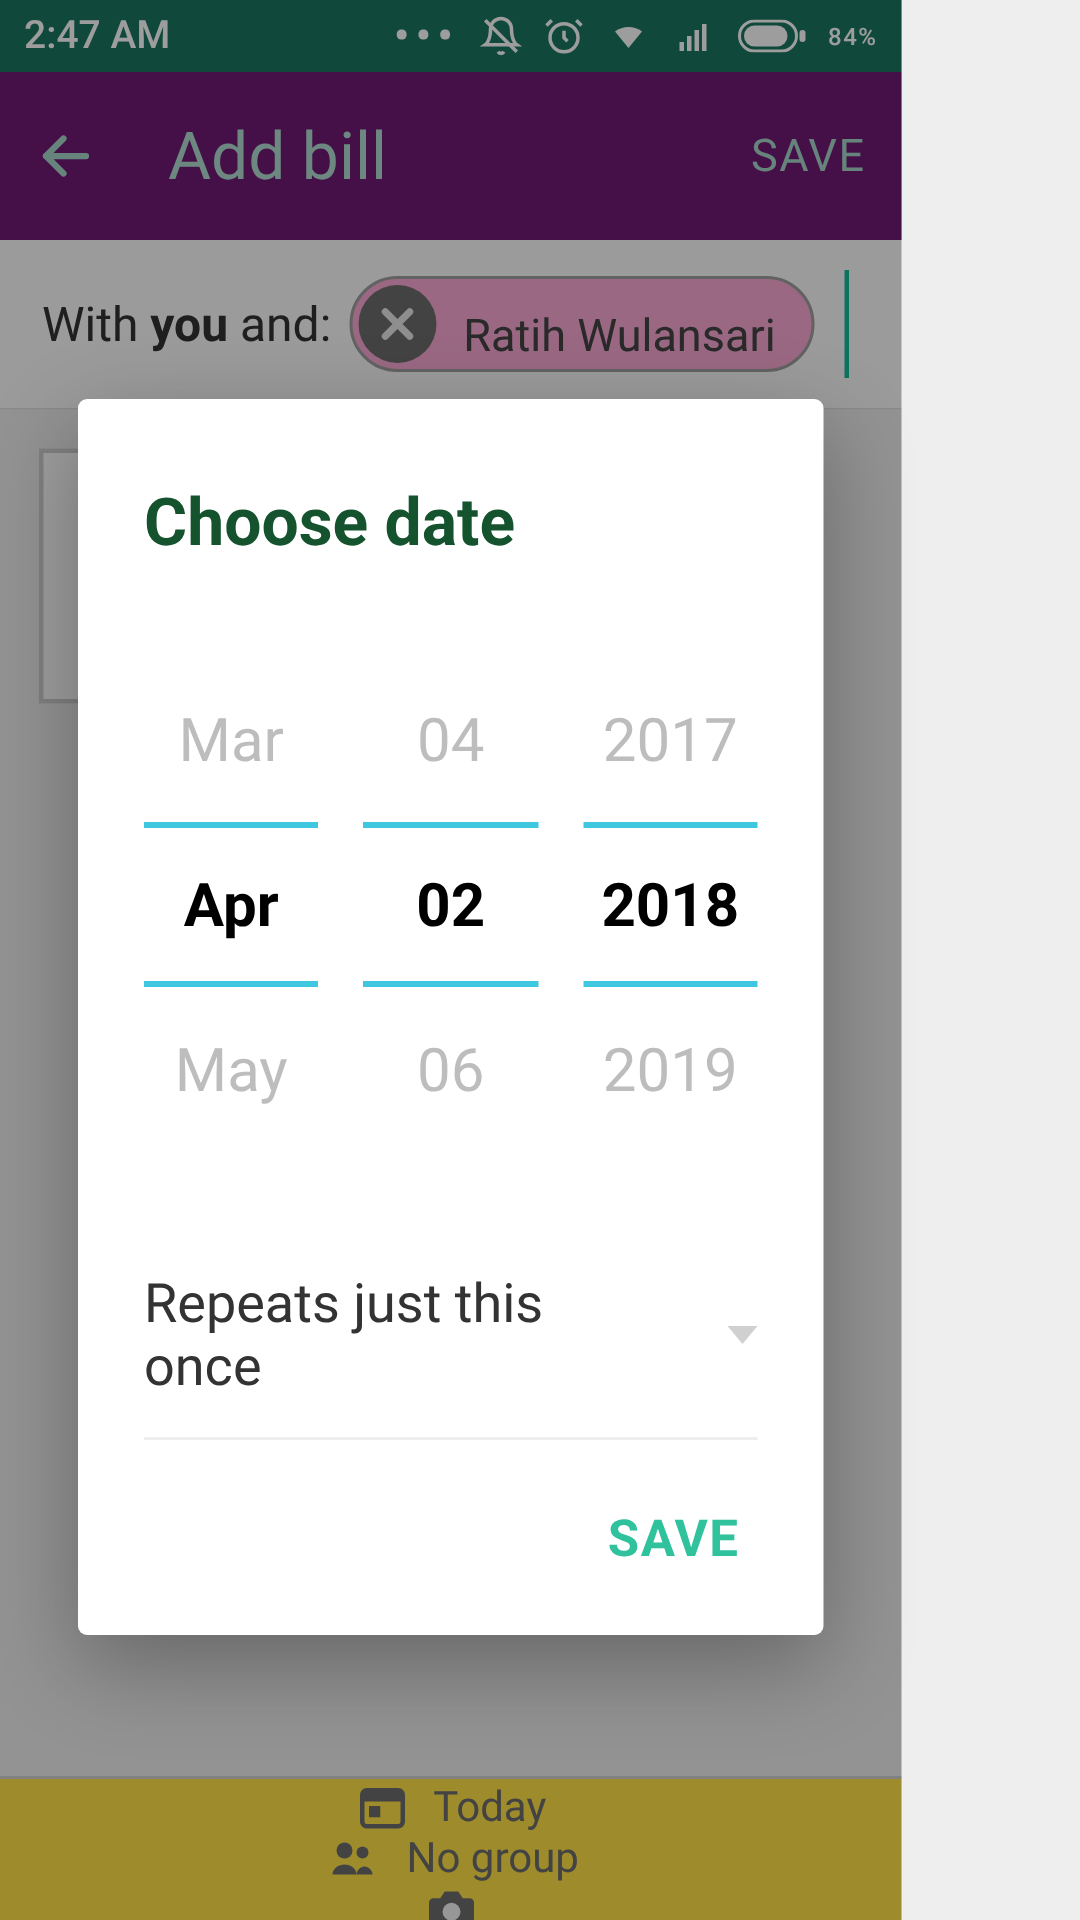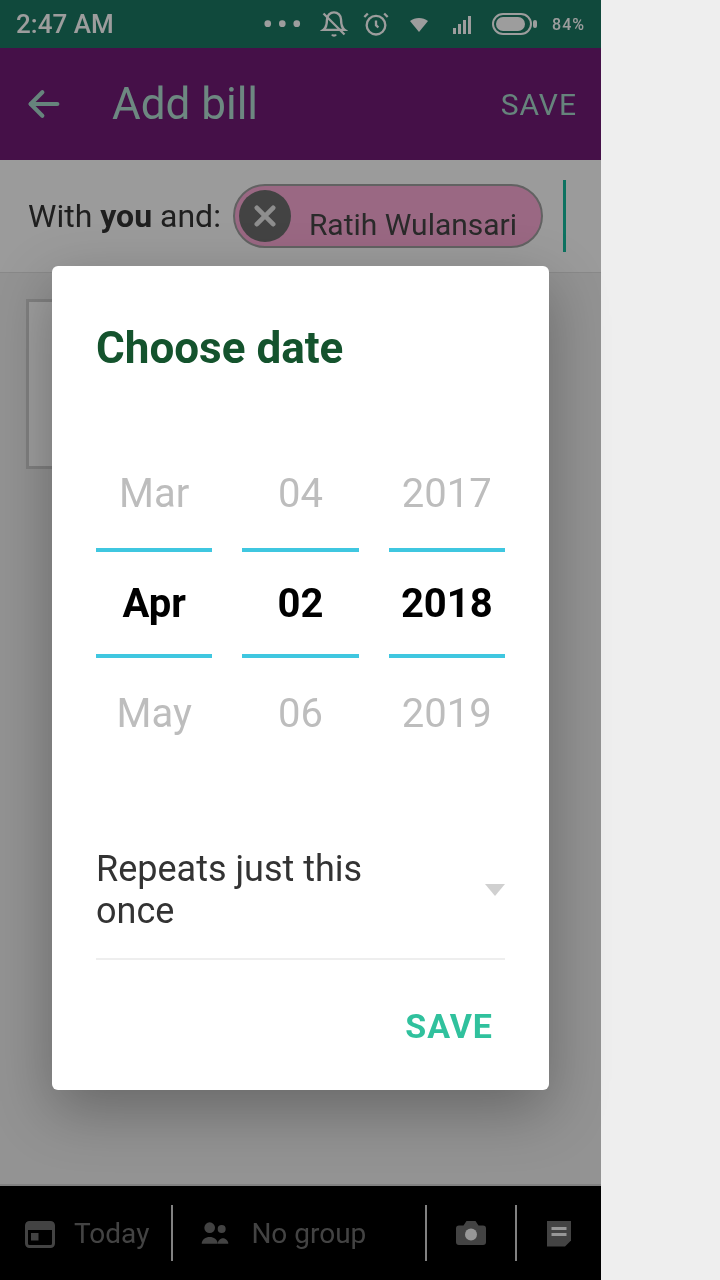--- a/index.html
+++ b/index.html
@@ -72,24 +72,25 @@
     padding: 26px;
   }
   .receipt-box {
     width:154px; height:170px; border:3px solid #cfcfcf; background:#fff;
   }
 
   
   .bottom-bar {
     position:absolute; bottom:0; left:0; right:0;
     height:96px;
-    background:#000000;
+    background:#fde047;
     border-top:2px solid #d0d0d0;
     display:flex;
     align-items:center;
+    flex-direction:column;
   }
   .bb-item {
     display:flex; align-items:center; gap:16px;
     padding:0 22px;
     height:60px;
     color:#6d6d6d;
     font-size:28px;
   }
   .bb-sep { width:2px; height:56px; background:#d0d0d0; }
   .bb-item.flex { flex:1;align-items:center; }

